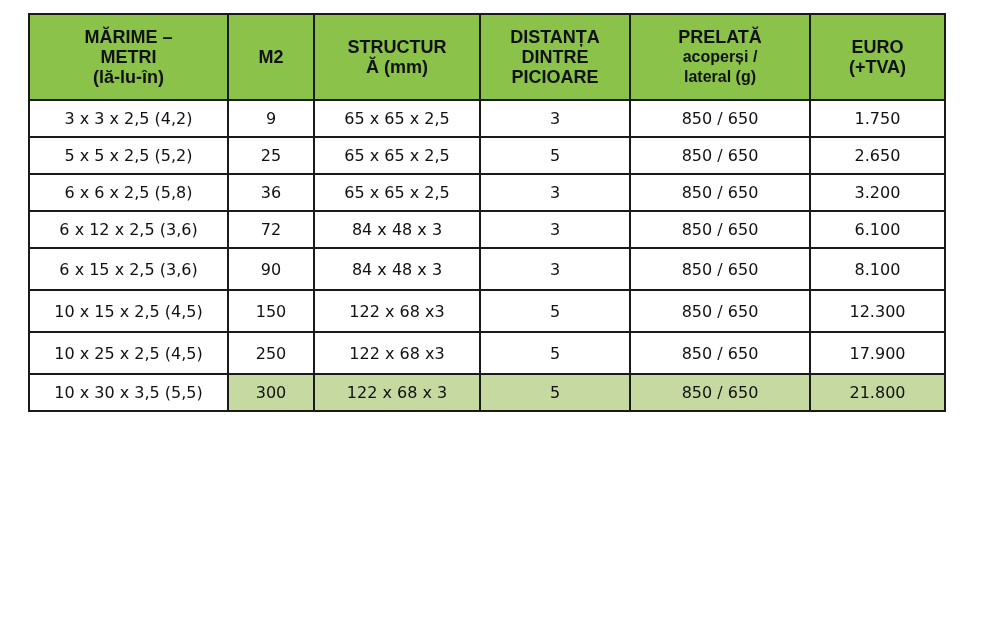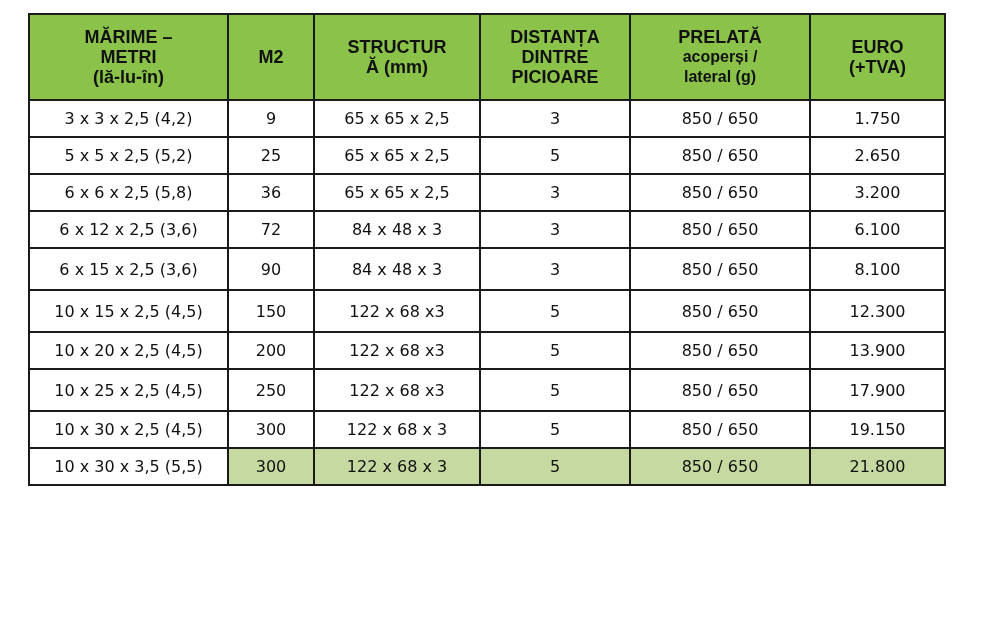--- a/index.html
+++ b/index.html
@@ -114,43 +114,27 @@
         <td class="hlcell">8.100</td>
       </tr>
       <tr class="tall">
         <td class="size">10 x 15 x 2,5 (4,5)</td>
         <td class="hlcell">150</td>
         <td class="hlcell">122 x 68 x3</td>
         <td class="hlcell">5</td>
         <td class="hlcell">850 / 650</td>
         <td class="hlcell">12.300</td>
       </tr>
-      <tr>
-        <td class="size">10 x 20 x 2,5 (4,5)</td>
-        <td class="hlcell">200</td>
-        <td class="hlcell">122 x 68 x3</td>
-        <td class="hlcell">5</td>
-        <td class="hlcell">850 / 650</td>
-        <td class="hlcell">13.900</td>
-      </tr>
       <tr class="tall">
         <td class="size">10 x 25 x 2,5 (4,5)</td>
         <td class="hlcell">250</td>
         <td class="hlcell">122 x 68 x3</td>
         <td class="hlcell">5</td>
         <td class="hlcell">850 / 650</td>
         <td class="hlcell">17.900</td>
-      </tr>
-      <tr>
-        <td class="size">10 x 30 x 2,5 (4,5)</td>
-        <td class="hlcell">300</td>
-        <td class="hlcell">122 x 68 x 3</td>
-        <td class="hlcell">5</td>
-        <td class="hlcell">850 / 650</td>
-        <td class="hlcell">19.150</td>
       </tr>
       <tr class="hl">
         <td class="size">10 x 30 x 3,5 (5,5)</td>
         <td class="hlcell">300</td>
         <td class="hlcell">122 x 68 x 3</td>
         <td class="hlcell">5</td>
         <td class="hlcell">850 / 650</td>
         <td class="hlcell">21.800</td>
       </tr>
     </tbody>

